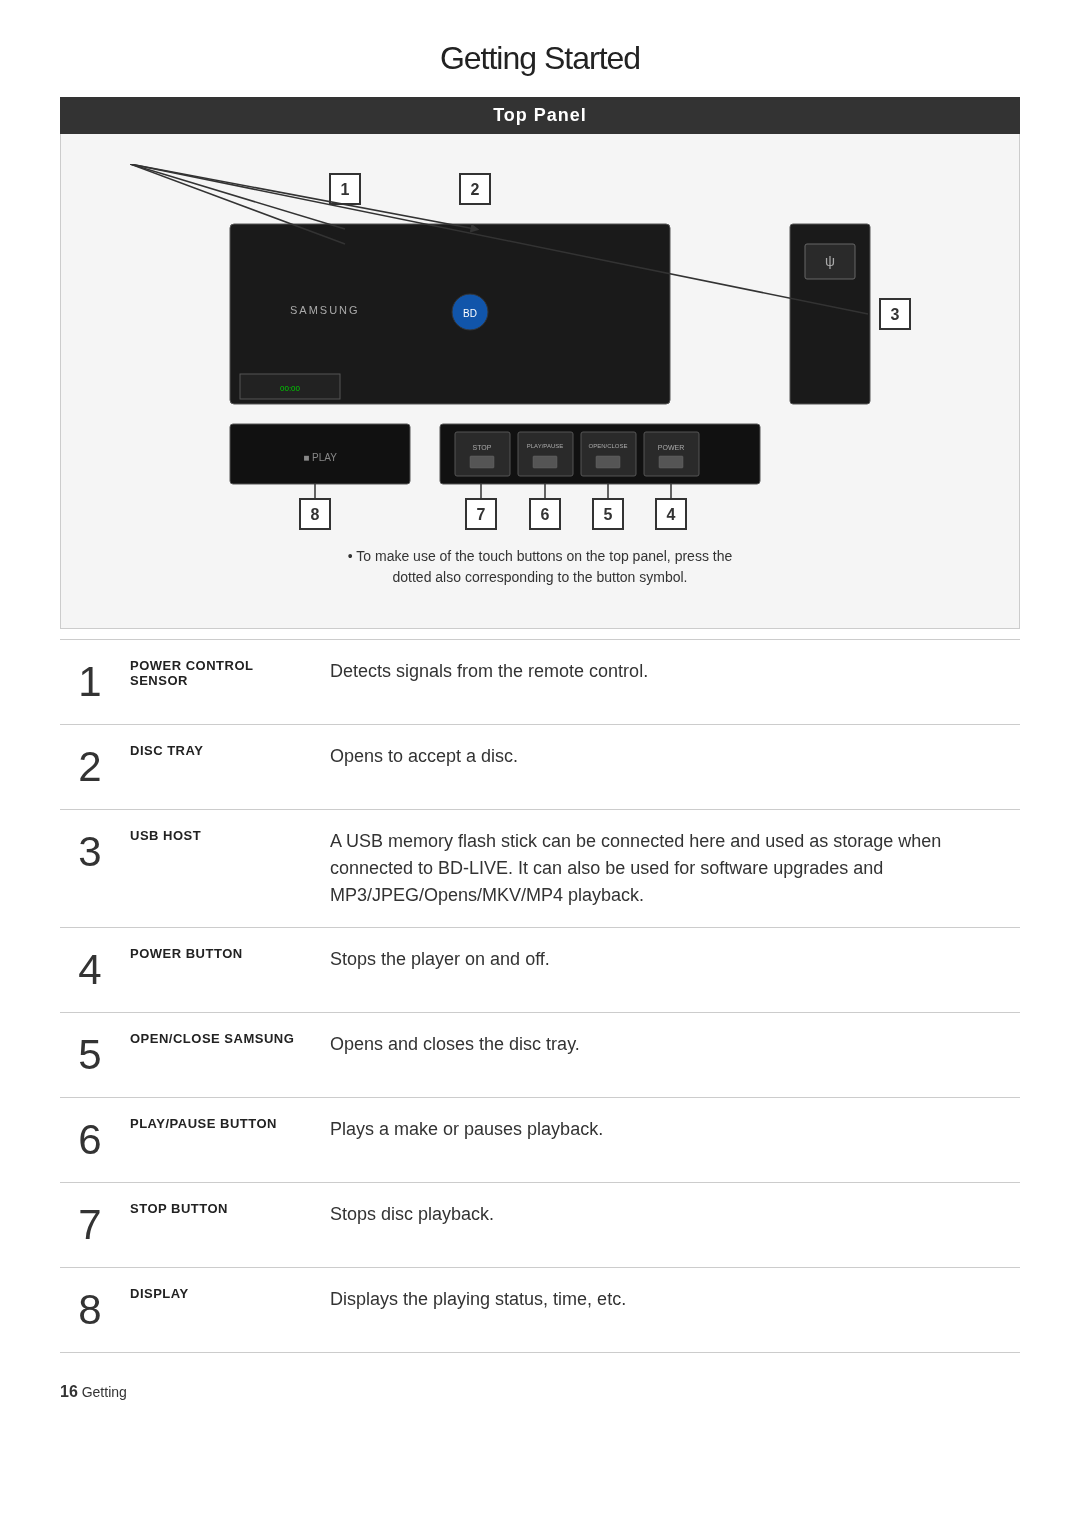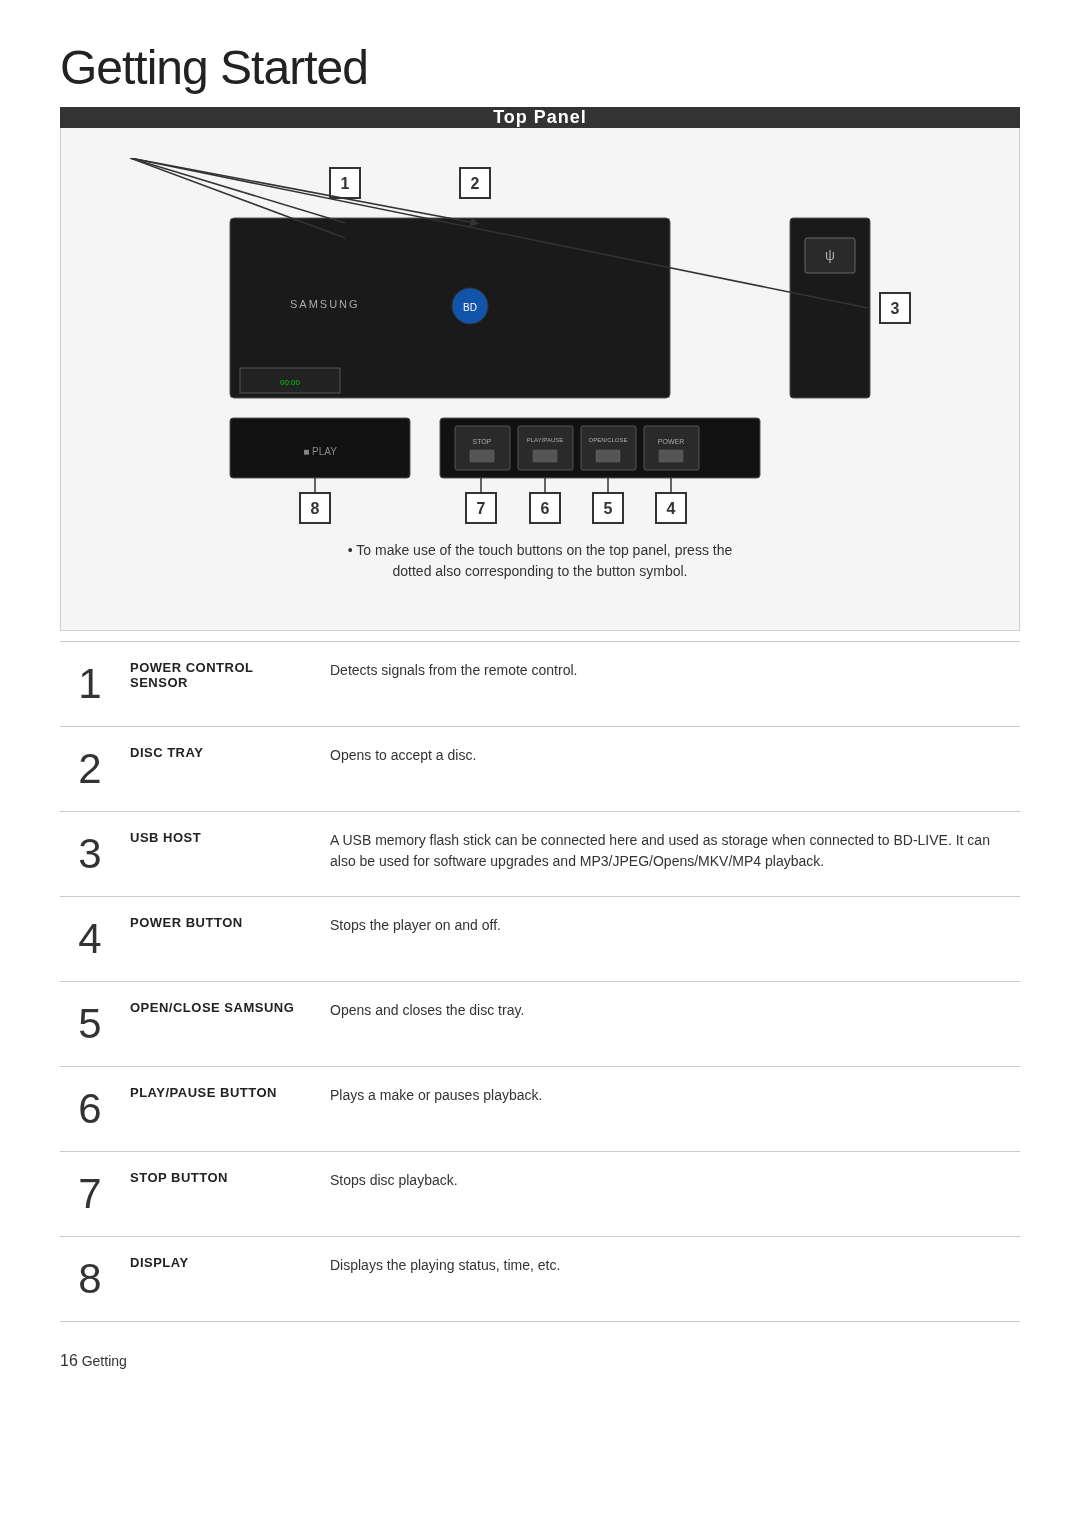--- a/index.html
+++ b/index.html
@@ -6,35 +6,36 @@
     body {
       font-family: 'Arial', sans-serif;
       background: #fff;
       color: #222;
       width: 1080px;
       min-height: 1532px;
       padding: 40px 60px 40px 60px;
     }
 
     .page-title {
-      font-size: 48px;
+      font-size: 32px;
       font-weight: 300;
       color: #222;
-      margin-bottom: 12px;
+      margin-bottom: 20px;
       letter-spacing: -1px;
+      text-align: center;
     }
 
     
     .top-panel-header {
       background: #333;
       color: #fff;
       text-align: center;
       font-size: 18px;
       font-weight: bold;
-      padding: 0 0;
+      padding: 8px 0;
       letter-spacing: 1px;
     }
 
     .diagram-area {
       border: 1px solid #ccc;
       border-top: none;
       background: #f5f5f5;
       padding: 30px 40px 20px 40px;
       position: relative;
       display: flex;
@@ -49,21 +50,21 @@
       justify-content: center;
       position: relative;
     }
 
     
     .diagram-note {
       font-size: 14px;
       color: #333;
       text-align: center;
       margin-top: 12px;
-      margin-bottom: 28px;
+      margin-bottom: 20px;
       line-height: 1.5;
     }
 
     
     .items-table {
       width: 100%;
       border-collapse: collapse;
       margin-top: 10px;
     }
 
@@ -95,35 +96,35 @@
       width: 200px;
       font-size: 13px;
       font-weight: bold;
       color: #222;
       letter-spacing: 0.5px;
       vertical-align: middle;
       padding-left: 10px;
     }
 
     .desc-cell {
-      font-size: 14px;
+      font-size: 18px;
       color: #333;
       line-height: 1.5;
       vertical-align: middle;
     }
 
     
     .footer {
       margin-top: 30px;
       font-size: 14px;
       color: #333;
     }
 
     .footer-page {
-      font-weight: normal;
+      font-weight: bold;
       font-size: 16px;
     }
   </style>
 </head>
 <body>
 
 <h1 class="page-title">Getting Started</h1>
 
 <div class="top-panel-header">Top Panel</div>
 

